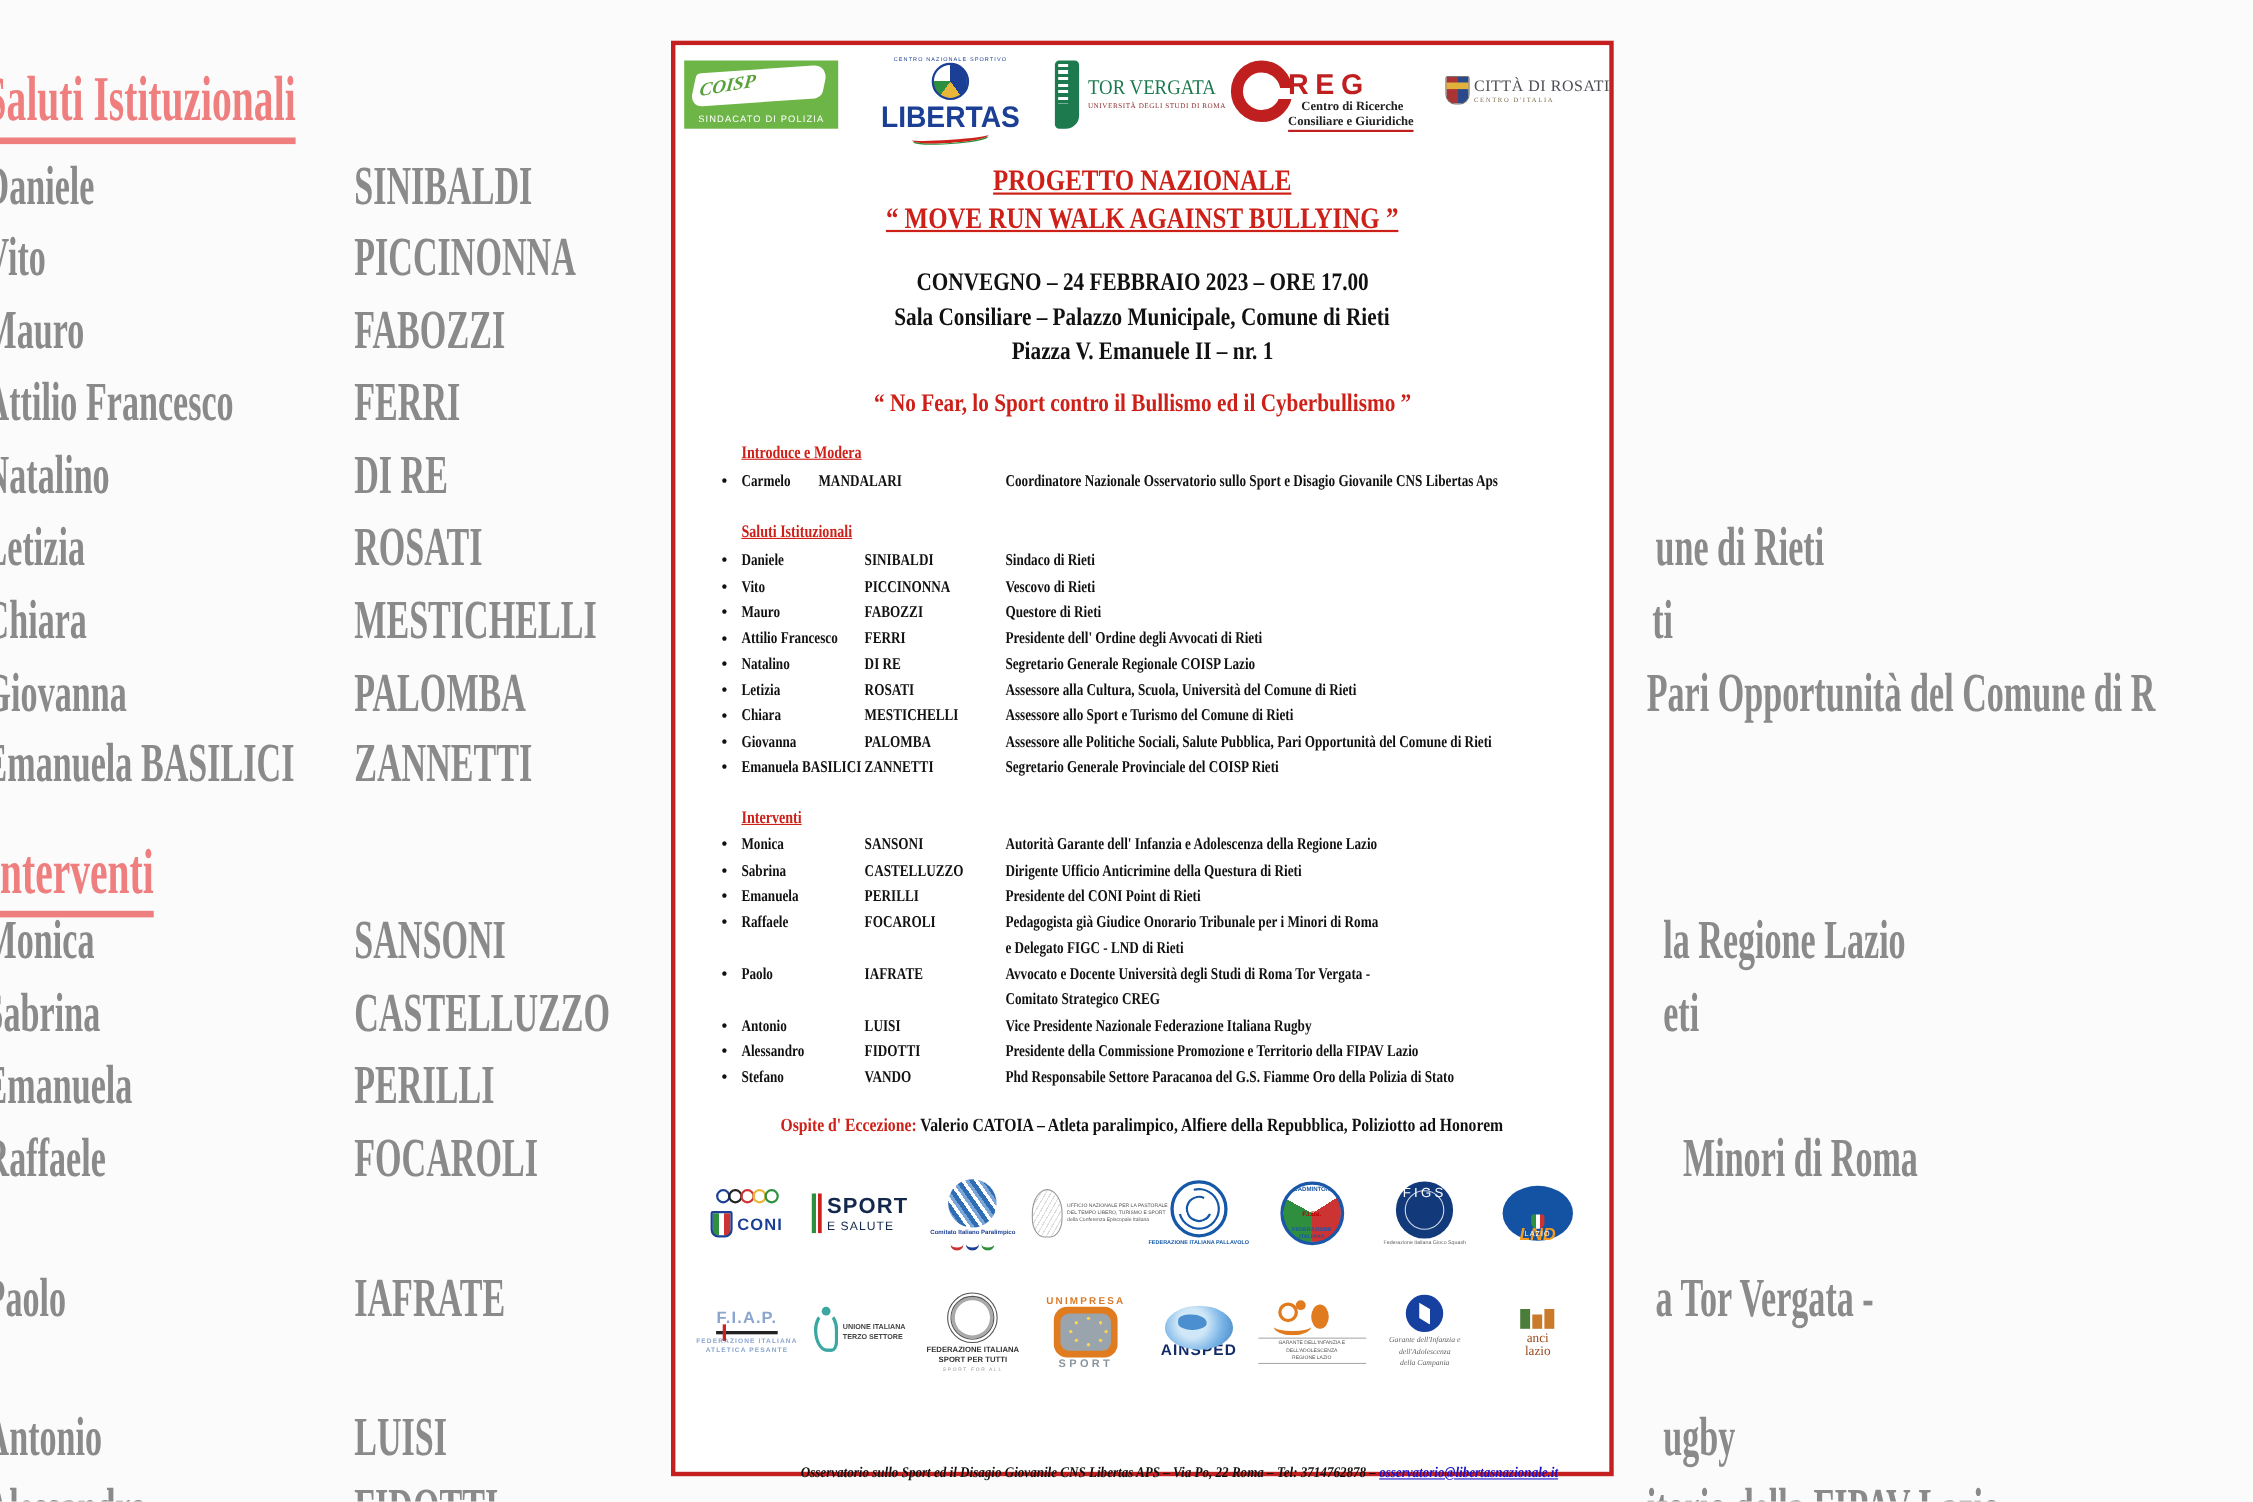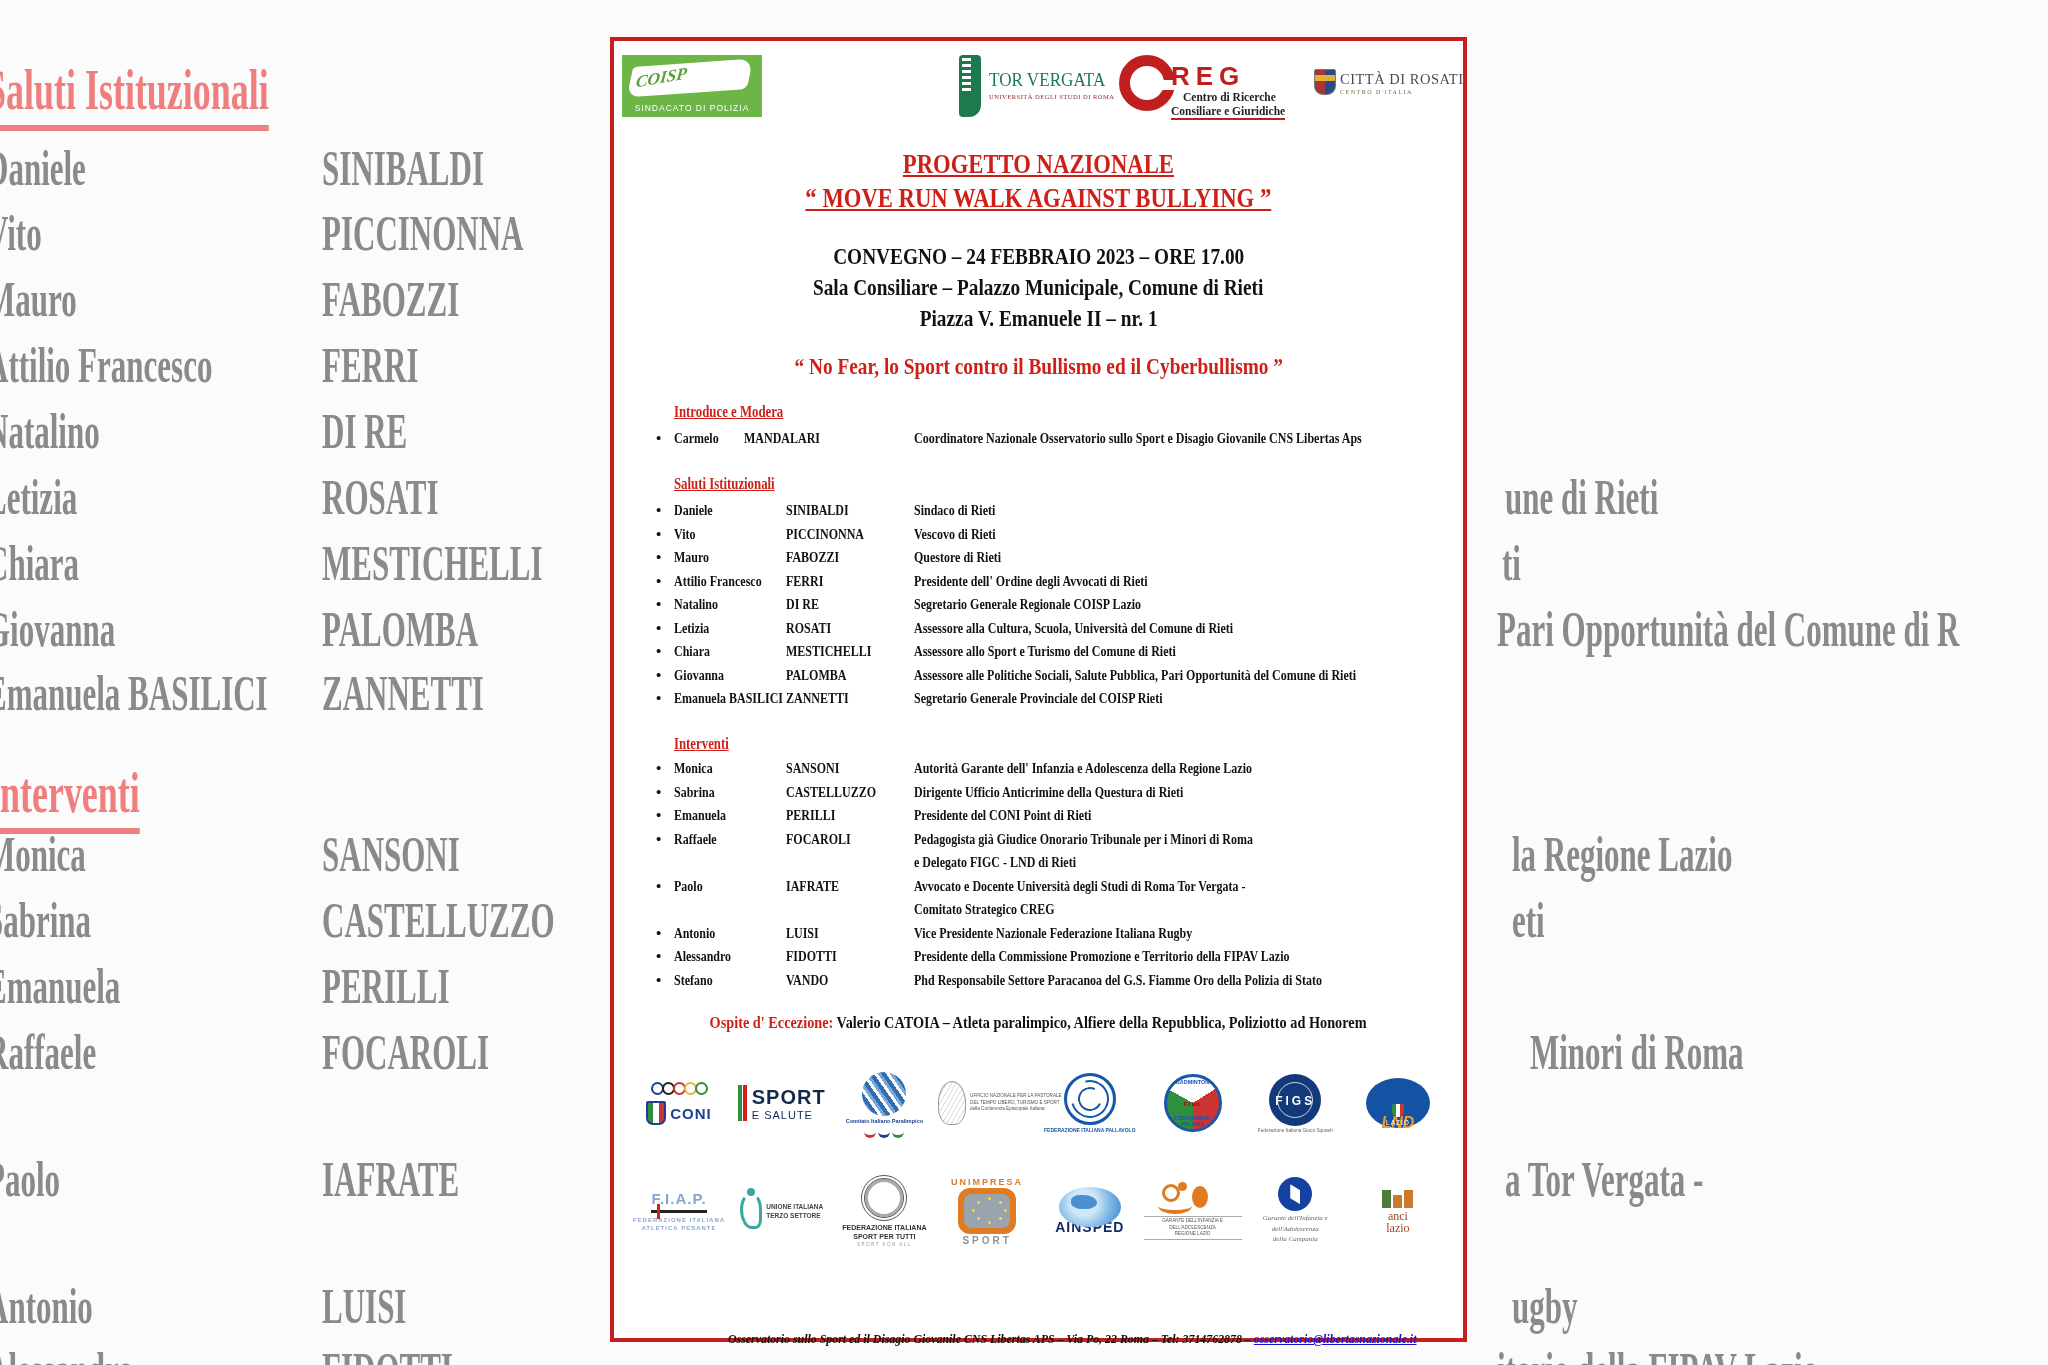--- a/index.html
+++ b/index.html
@@ -116,21 +116,21 @@
   .fipav-t{font-size:5px;color:#1558a7;font-weight:bold;margin-top:2px;}
   .bad-c{width:52px;height:52px;margin:0 auto;border:3px solid #1b57a8;border-radius:50%;position:relative;
         background:conic-gradient(from 180deg,#2e8f3e 0 33%,#fff 33% 66%,#c33 66%);overflow:hidden;}
   .bad-top{position:absolute;top:2px;left:0;width:100%;font-size:5.5px;color:#1b57a8;font-weight:bold;}
   .bad-ab{position:absolute;top:24px;left:0;width:100%;font-size:6px;color:#b00;font-weight:bold;}
   .bad-bot{position:absolute;bottom:2px;left:0;width:100%;font-size:5px;color:#1b57a8;font-weight:bold;}
   .bad-sh{position:absolute;top:9px;left:19px;width:0;height:0;border-left:7px solid transparent;
         border-right:7px solid transparent;border-bottom:12px solid #fff;}
   .figs-c{width:52px;height:52px;margin:0 auto;background:#123a7a;border-radius:50%;position:relative;color:#fff;}
   .figs-c u{position:absolute;inset:8px;border:1px solid #cfd8ea;border-radius:50%;}
-  .figs-t{position:absolute;top:20px;left:0;width:100%;font-size:12px;letter-spacing:3px;font-weight:bold;}
+  .figs-t{position:absolute;top:3px;left:0;width:100%;font-size:12px;letter-spacing:3px;font-weight:normal;}
   .figs-s{font-size:4.8px;color:#666;margin-top:2px;}
   .lnd-c{width:64px;height:50px;margin:0 auto;background:#1453a3;border-radius:50%;position:relative;color:#fff;}
   .lnd-t{position:absolute;top:8px;left:0;width:100%;font-size:16px;font-weight:bold;color:#f59a1e;font-style:italic;margin-top:28px;}
   .lnd-sh{position:absolute;top:26px;left:26px;width:12px;height:13px;border-radius:2px 2px 5px 5px;
         background:linear-gradient(90deg,#2e8f3e 0 33%,#fff 33% 66%,#c33 66%);}
   .lnd-s{position:absolute;bottom:2px;left:0;width:100%;font-size:6.5px;letter-spacing:1px;}
   .fiap-t{font-size:15px;font-weight:bold;color:#8aa6cf;letter-spacing:1px;}
   .fiap-bar{width:56px;height:3px;background:#222;margin:3px auto;position:relative;}
   .fiap-bar i{position:absolute;left:6px;top:-6px;width:3px;height:15px;background:#c22;}
   .fiap-s{font-size:6px;color:#8aa6cf;font-weight:bold;letter-spacing:1px;line-height:1.4;}
@@ -266,20 +266,26 @@
 
   <div class="flyer">
 
     <div class="toplogos">
       <div class="tl coisp">
         <div class="rib">
             <i>COISP</i>
           </div>
         <div class="sub">SINDACATO DI POLIZIA</div>
       </div>
+      <div class="tl libertas">
+        <div class="lib-arc">CENTRO NAZIONALE SPORTIVO</div>
+        <div class="lib-emb"></div>
+        <div class="lib-t">LIBERTAS</div>
+        <div class="lib-sw"></div>
+      </div>
       <div class="tl torv">
         <div class="bar">
             <i></i>
           </div>
         <div class="tt">TOR VERGATA</div>
         <div class="ts">UNIVERSITÀ DEGLI STUDI DI ROMA</div>
       </div>
       <div class="tl creg">
         <div class="c">
             <i></i>

